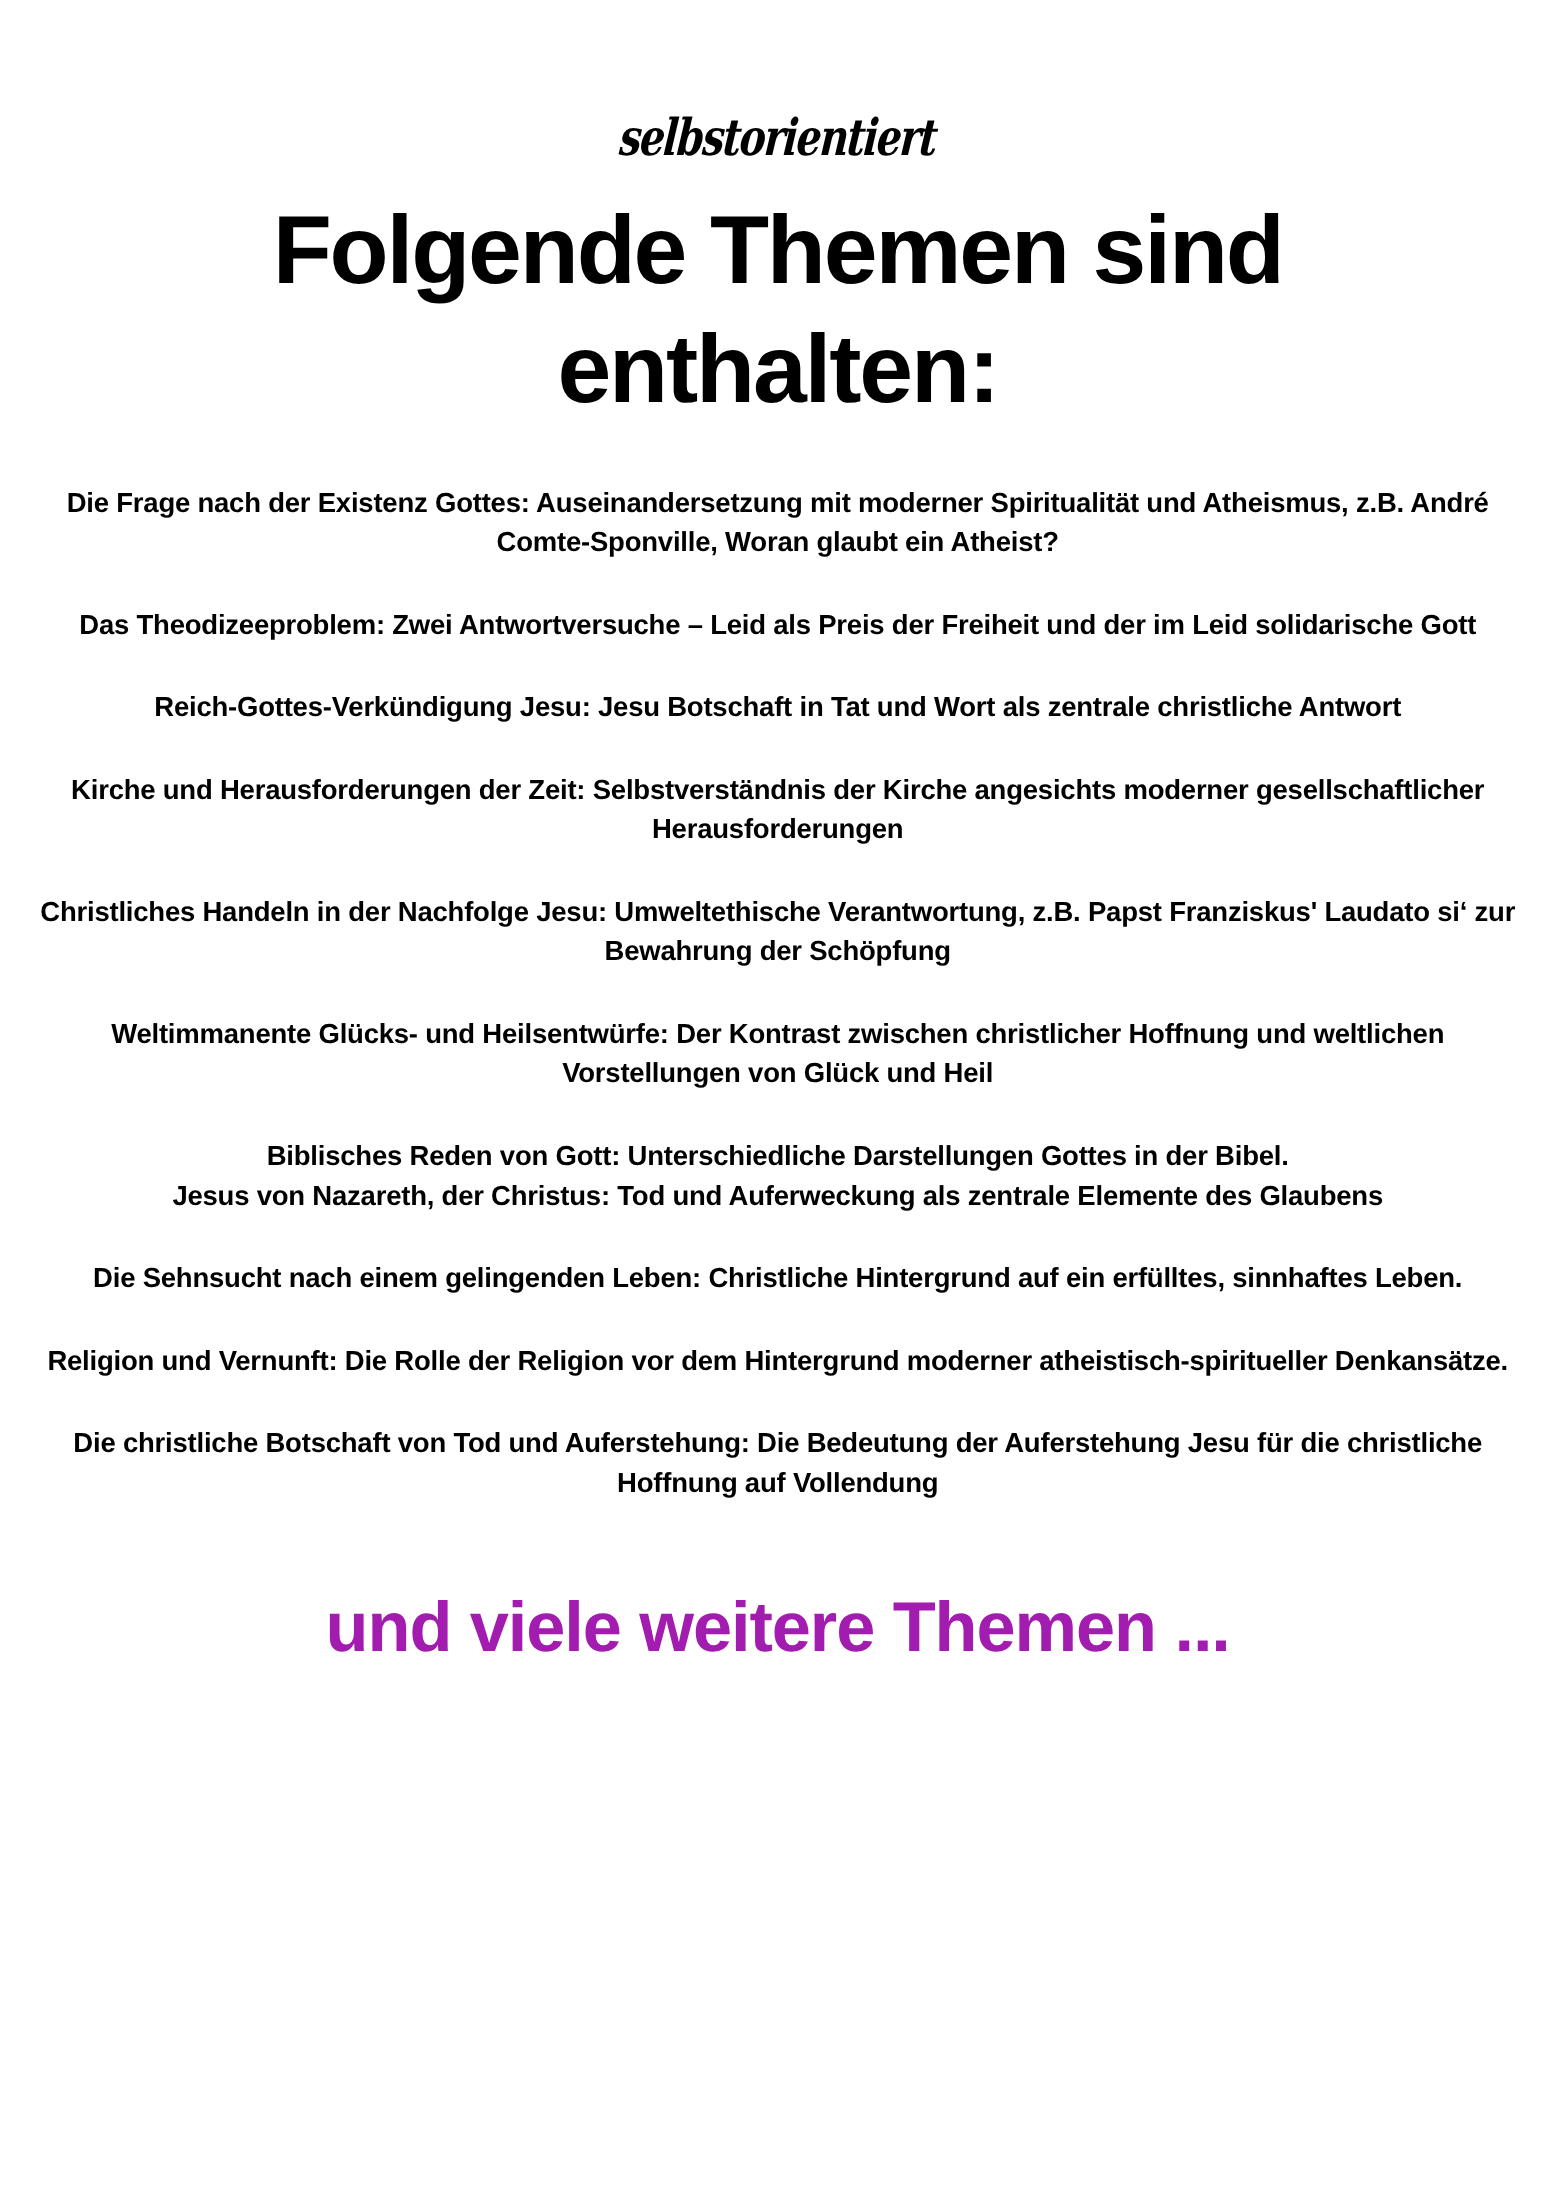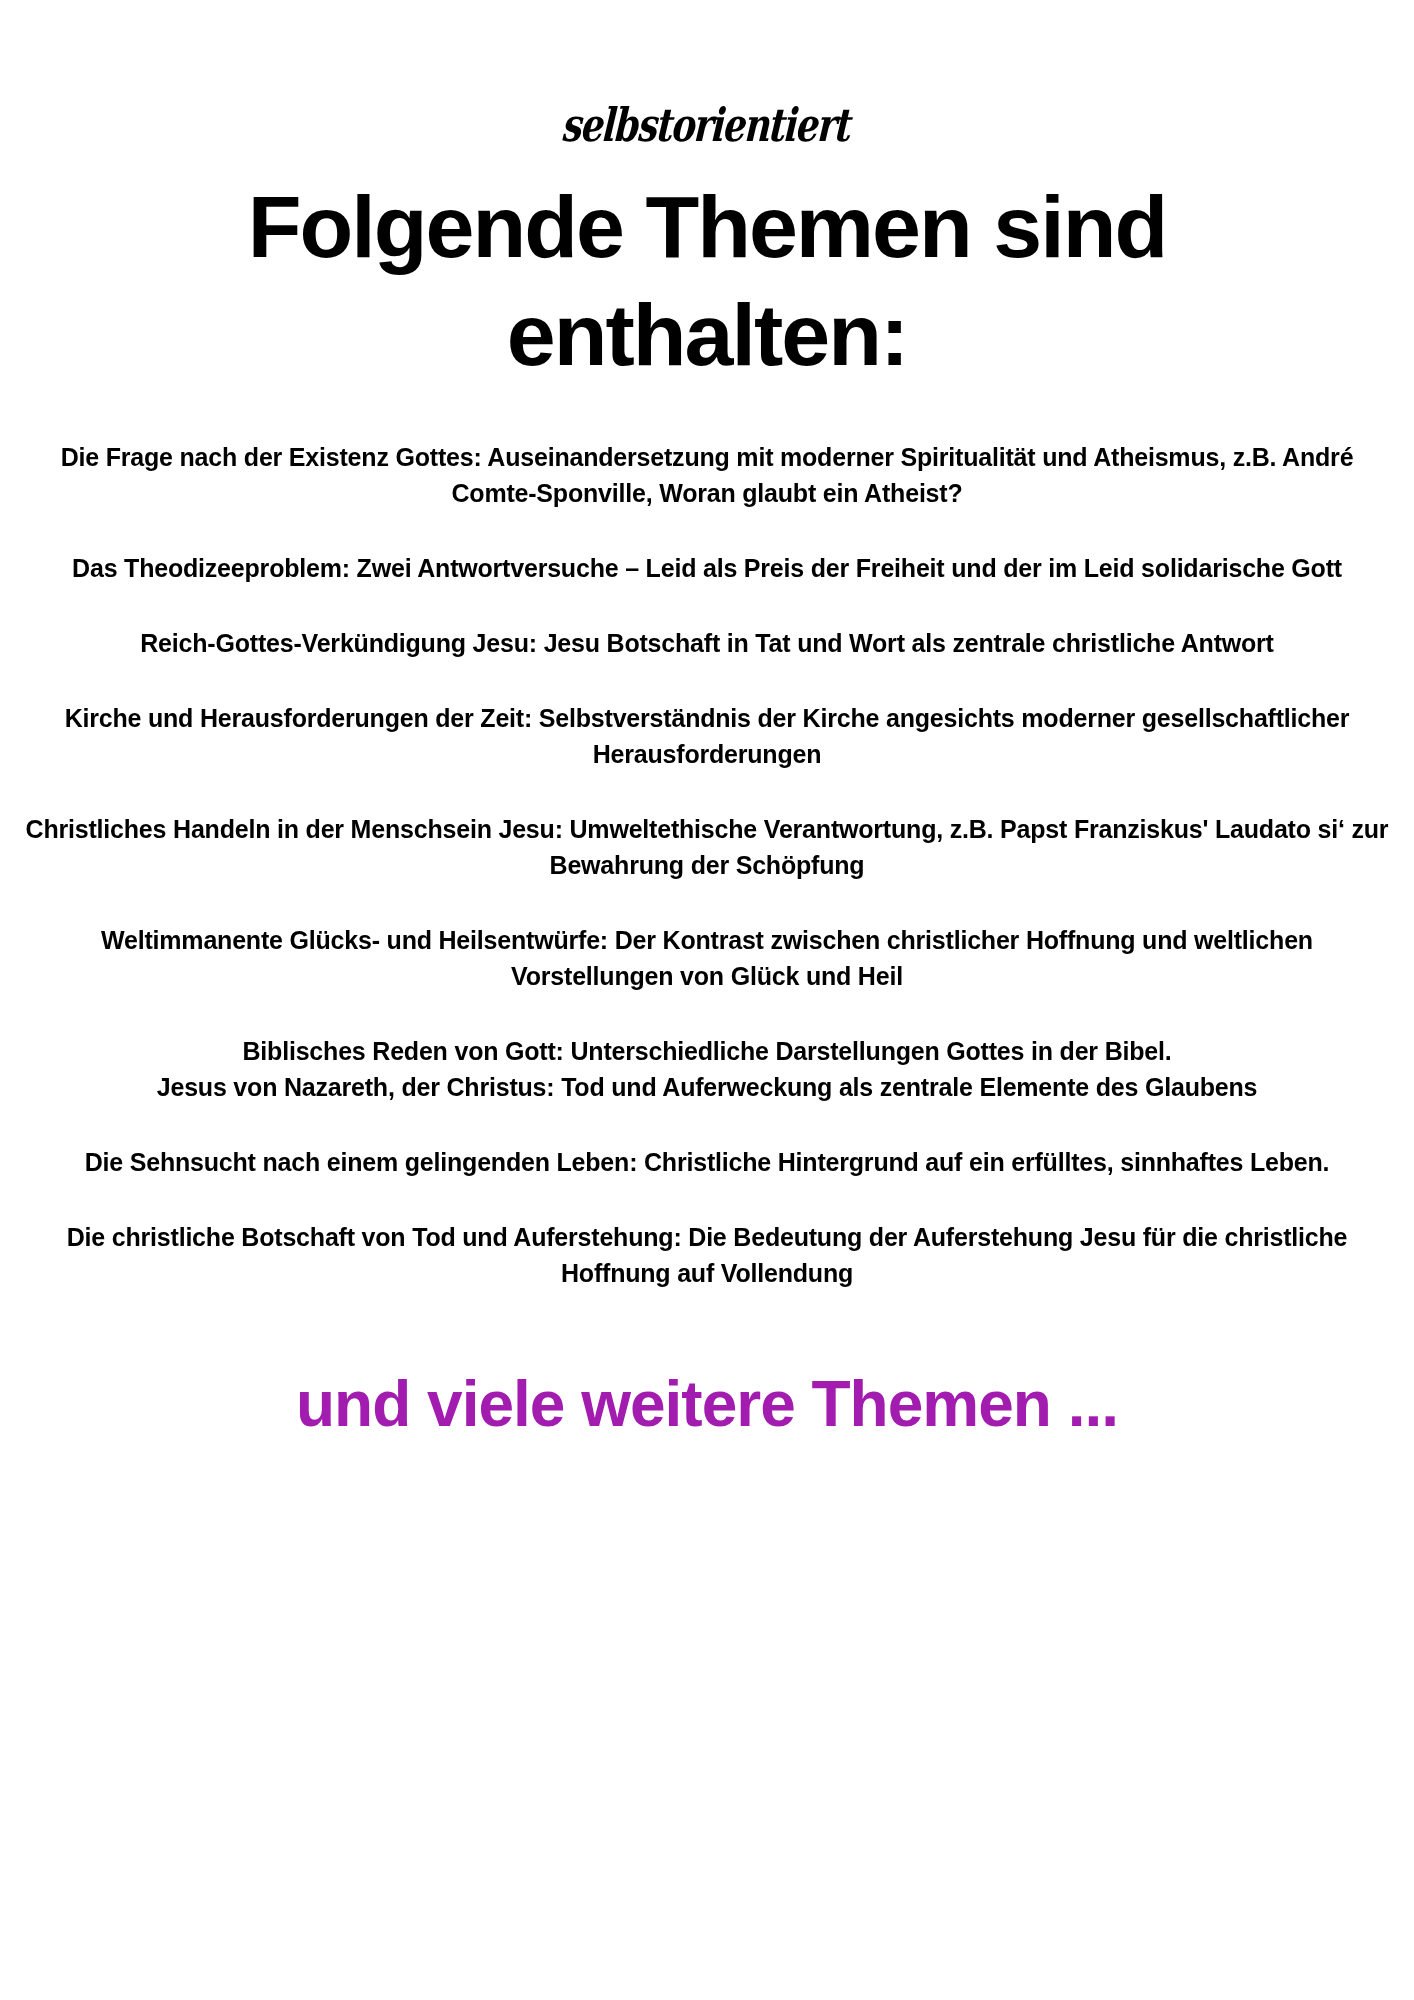--- a/index.html
+++ b/index.html
@@ -76,23 +76,24 @@
   </div>
 
   <h1 class="page-title">Folgende Themen sind
 enthalten:</h1>
 
   <div class="topics">
     <p class="topic">Die Frage nach der Existenz Gottes: Auseinandersetzung mit moderner Spiritualität und Atheismus, z.B. André Comte-Sponville, Woran glaubt ein Atheist?</p>
     <p class="topic">Das Theodizeeproblem: Zwei Antwortversuche – Leid als Preis der Freiheit und der im Leid solidarische Gott</p>
     <p class="topic">Reich-Gottes-Verkündigung Jesu: Jesu Botschaft in Tat und Wort als zentrale christliche Antwort</p>
     <p class="topic">Kirche und Herausforderungen der Zeit: Selbstverständnis der Kirche angesichts moderner gesellschaftlicher Herausforderungen</p>
-    <p class="topic">Christliches Handeln in der Menschsein Jesu: Umweltethische Verantwortung, z.B. Papst Franziskus' Laudato si‘ zur Bewahrung der Schöpfung</p>
+    <p class="topic">Christliches Handeln in der Nachfolge Jesu: Umweltethische Verantwortung, z.B. Papst Franziskus' Laudato si‘ zur Bewahrung der Schöpfung</p>
     <p class="topic">Weltimmanente Glücks- und Heilsentwürfe: Der Kontrast zwischen christlicher Hoffnung und weltlichen Vorstellungen von Glück und Heil</p>
     <p class="topic">Biblisches Reden von Gott: Unterschiedliche Darstellungen Gottes in der Bibel.
 Jesus von Nazareth, der Christus: Tod und Auferweckung als zentrale Elemente des Glaubens</p>
     <p class="topic">Die Sehnsucht nach einem gelingenden Leben: Christliche Hintergrund auf ein erfülltes, sinnhaftes Leben.</p>
+    <p class="topic">Religion und Vernunft: Die Rolle der Religion vor dem Hintergrund moderner atheistisch-spiritueller Denkansätze.</p>
     <p class="topic">Die christliche Botschaft von Tod und Auferstehung: Die Bedeutung der Auferstehung Jesu für die christliche Hoffnung auf Vollendung</p>
   </div>
 
   <div class="footer-note" style="color: #a21caf;">und viele weitere Themen ...</div>
 
 </div>
 
 </body></html>

